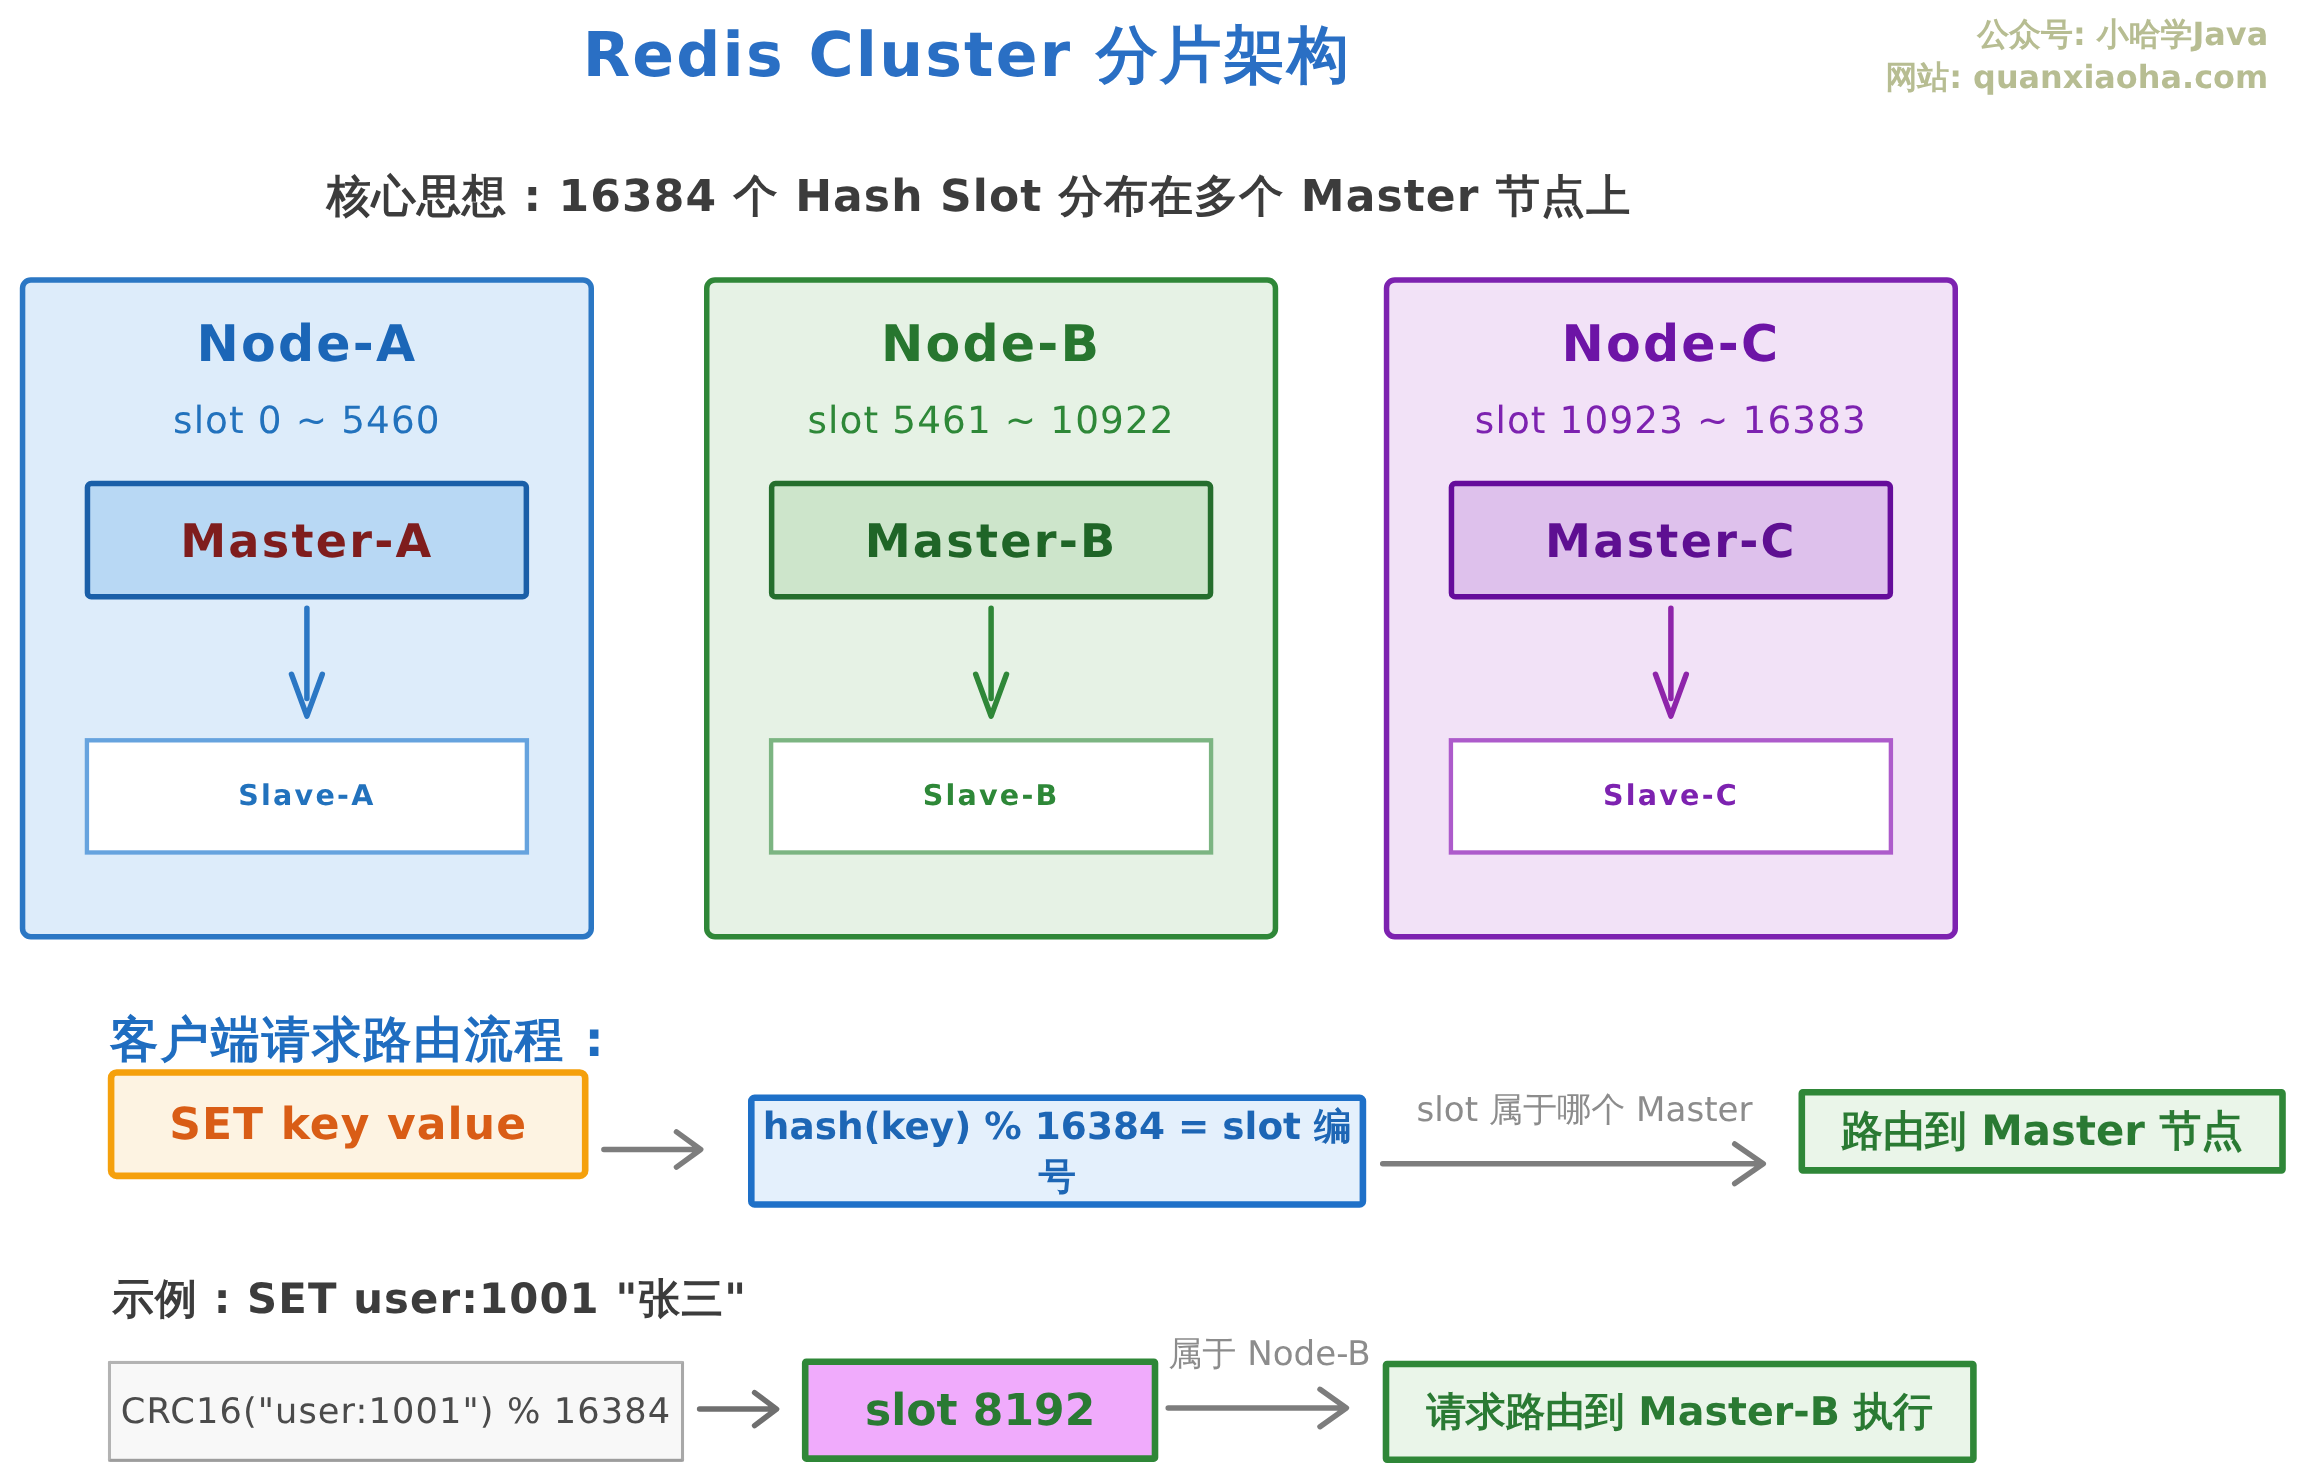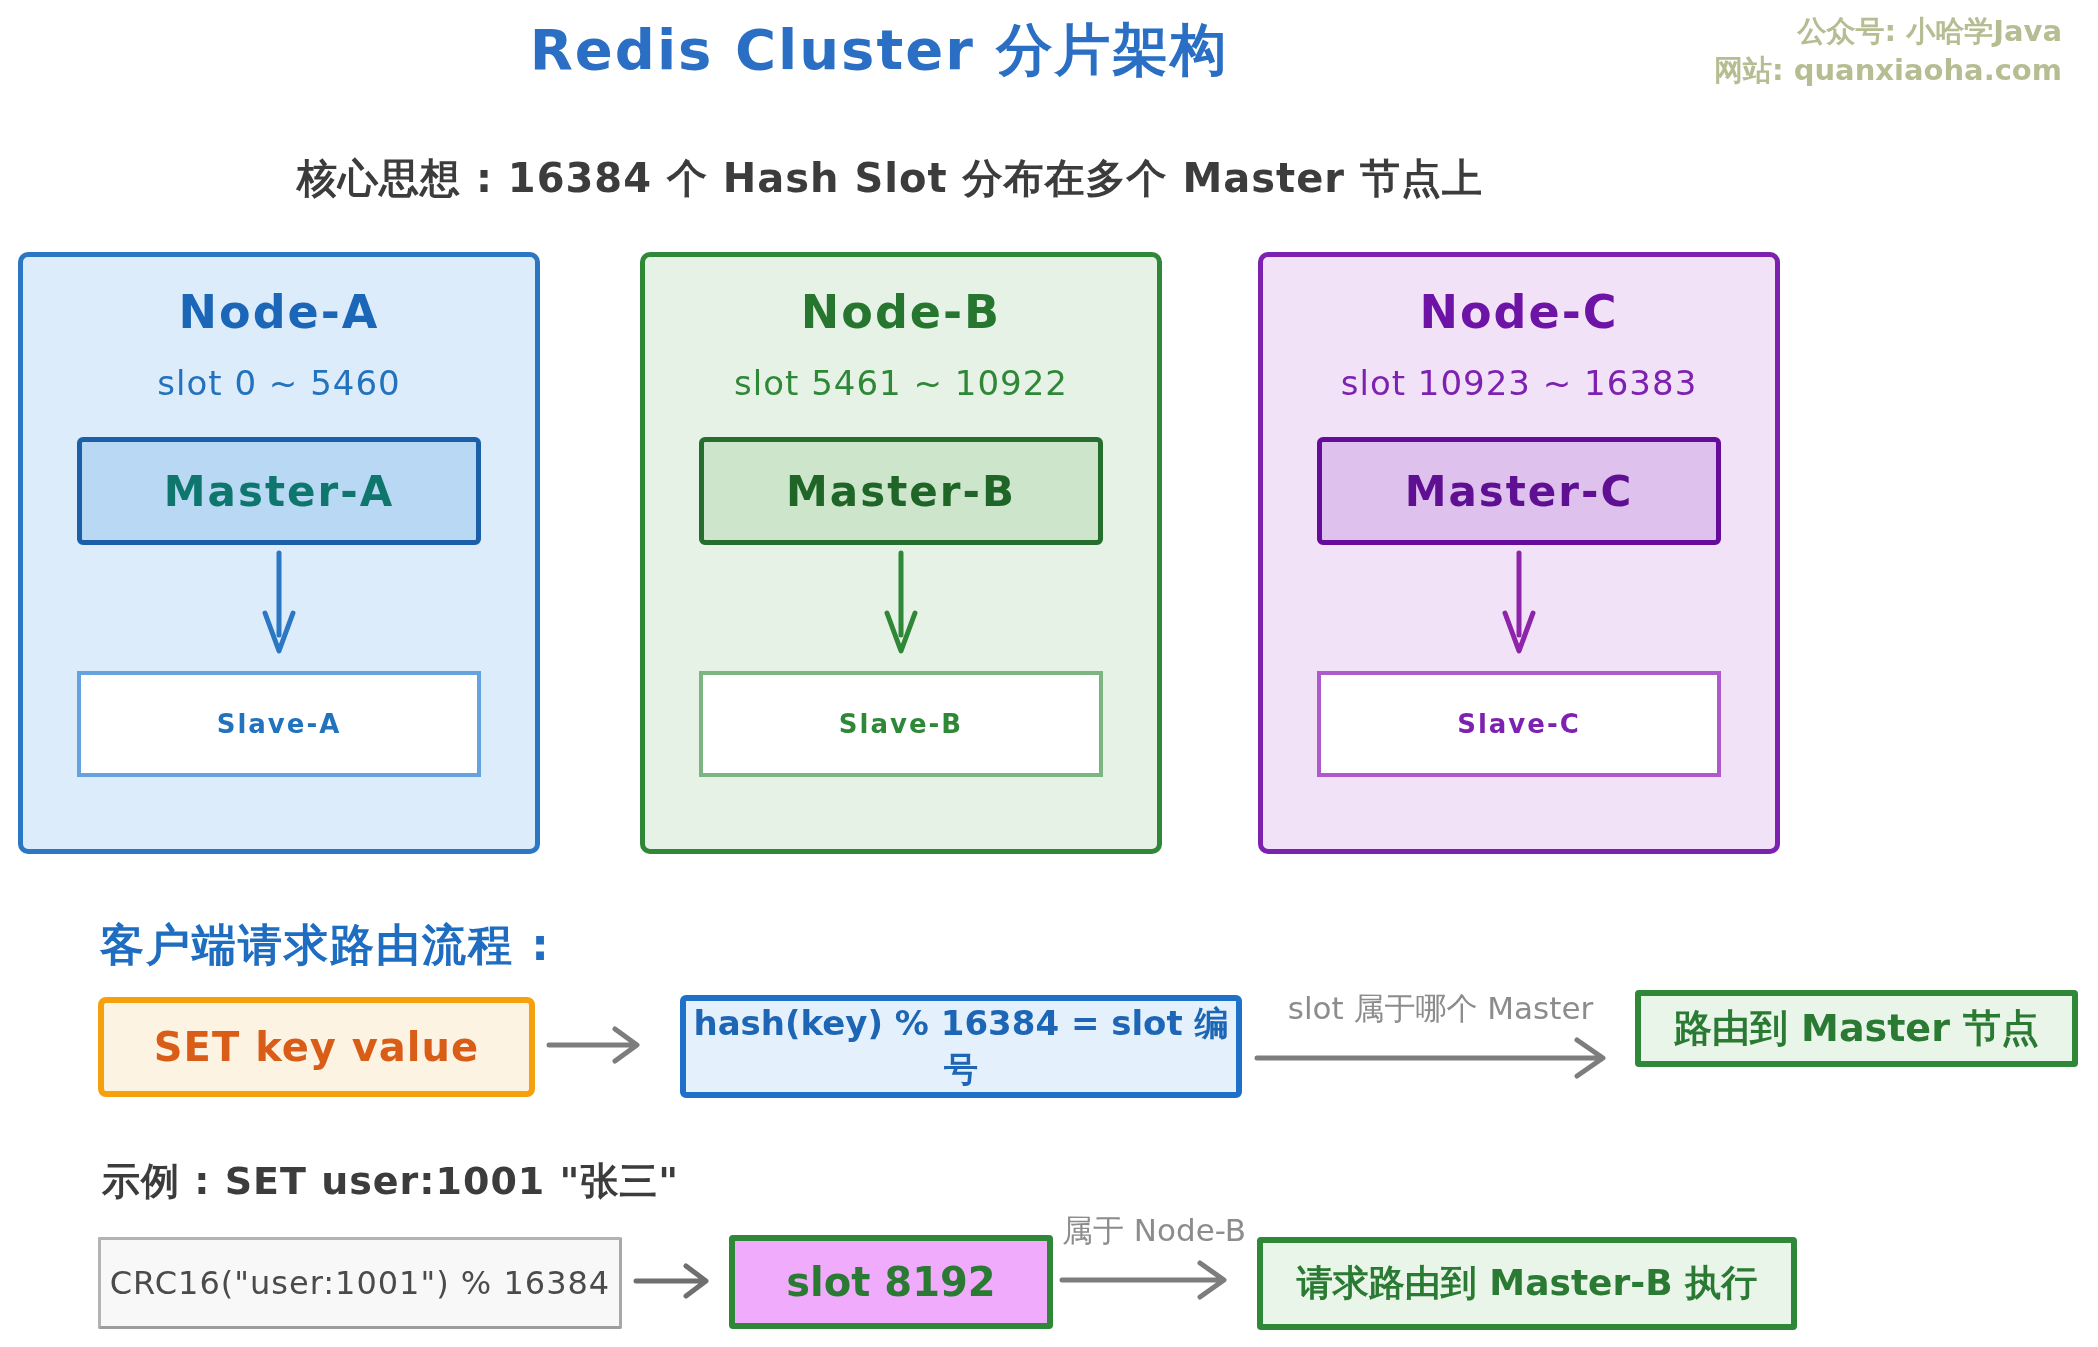--- a/index.html
+++ b/index.html
@@ -43,39 +43,39 @@
   .node-c .node-title{color:#6d14a6;}
   .node-slot{margin-top:24px;font-size:34px;letter-spacing:1px;}
   .node-a .node-slot{color:#2272bd;}
   .node-b .node-slot{color:#2e8838;}
   .node-c .node-slot{color:#7d22b0;}
   .master-box{
     margin-top:34px;width:404px;height:108px;
     border:5px solid;border-radius:6px;box-sizing:border-box;
     font-size:42px;font-weight:bold;letter-spacing:2px;
   }
-  .node-a .master-box{background:#b8d8f4;border-color:#1a5fa8;color:#0f766e;}
+  .node-a .master-box{background:#b8d8f4;border-color:#1a5fa8;color:#7f1d1d;}
   .node-b .master-box{background:#cde5cb;border-color:#256e2d;color:#1f6527;}
   .node-c .master-box{background:#dec1ec;border-color:#650c9b;color:#5e0f92;}
   .v-arrow{height:122px;margin-top:2px;margin-bottom:2px;}
   .slave-box{
     width:404px;height:106px;background:#ffffff;
     border:4px solid;border-radius:0;box-sizing:border-box;
     font-size:26px;font-weight:bold;letter-spacing:2px;
   }
   .node-a .slave-box{border-color:#66a3de;color:#2272bd;}
   .node-b .slave-box{border-color:#7cb582;color:#2e8838;}
   .node-c .slave-box{border-color:#ad5bcb;color:#7d22b0;}
 
   
   .flow-heading{
     left:100px;top:916px;font-size:44px;font-weight:bold;color:#1f6dc0;letter-spacing:2px;
   }
   .box-set{
-    left:98px;top:997px;width:437px;height:100px;
+    left:98px;top:972px;width:437px;height:100px;
     background:#fdf3e2;border:6px solid #f5a00c;border-radius:8px;box-sizing:border-box;
     font-size:40px;font-weight:bold;color:#d95d16;letter-spacing:1px;
   }
   .box-hash{
     left:680px;top:995px;width:562px;height:103px;
     background:#e4f0fc;border:6px solid #1e70c8;border-radius:6px;box-sizing:border-box;
     font-size:34px;font-weight:bold;color:#1d66b5;
   }
   .box-route{
     left:1635px;top:990px;width:443px;height:77px;

